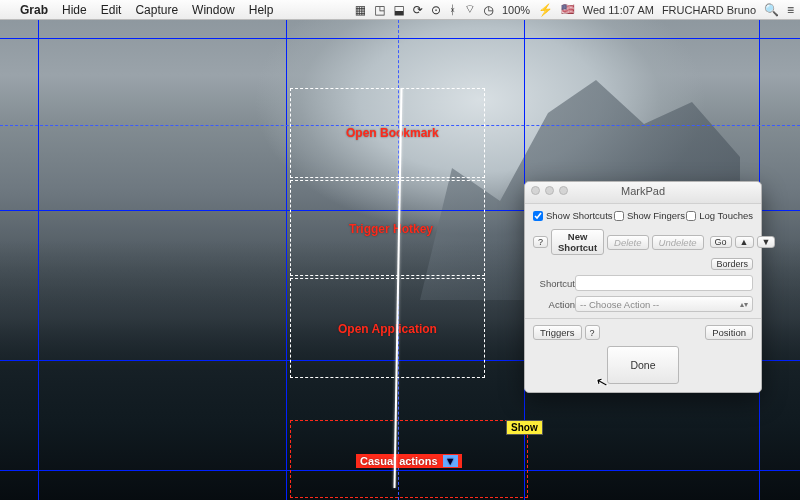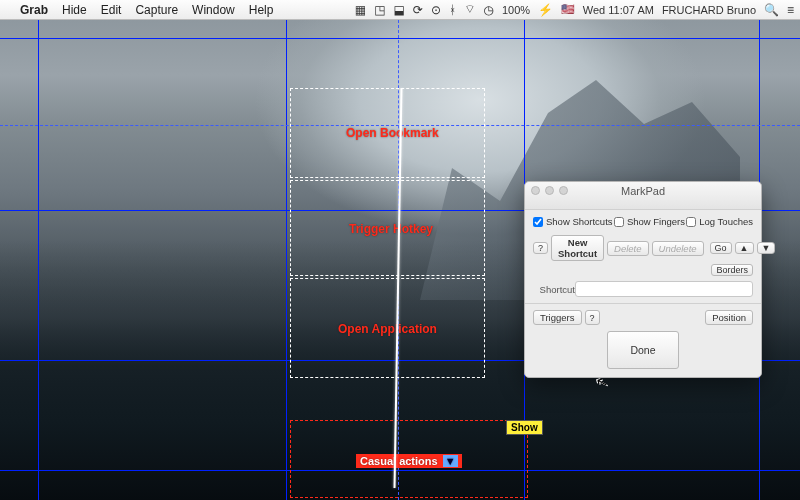--- a/index.html
+++ b/index.html
@@ -104,21 +104,21 @@
       background: #ececec;
       border: 1px solid #b5b5b5;
       border-radius: 5px;
       box-shadow: 0 8px 24px rgba(0,0,0,0.45);
       font-size: 10px;
       color: #333;
       z-index: 40;
     }
     .mp-title {
       position: relative;
-      height: 28px;
+      height: 22px;
       border-bottom: 1px solid #d0d0d0;
       background: linear-gradient(#f7f7f7,#e4e4e4);
       border-radius: 5px 5px 0 0;
       text-align: center;
       line-height: 18px;
       font-size: 11px;
       color: #555;
     }
     .traffic { position: absolute; left: 6px; top: 4px; display: flex; gap: 5px; }
     .tl { width: 9px; height: 9px; border-radius: 50%; background: #d4d4d4; border: 0.5px solid #b8b8b8; }
@@ -269,20 +269,27 @@
       <button class="mp-btn small">▲</button>
       <button class="mp-btn small">▼</button>
     </div>
     <div class="mp-row" style="justify-content:flex-end;margin-top:-2px;">
       <button class="mp-btn small">Borders</button>
     </div>
     <div class="mp-row">
       <span class="mp-label">Shortcut</span>
       <input class="mp-input" style="">
     </div>
+    <div class="mp-row">
+      <span class="mp-label">Action</span>
+      <div class="mp-sel">
+        <span>-- Choose Action --</span>
+        <span style="color:#777;font-size:8px">▴▾</span>
+      </div>
+    </div>
     <div class="mp-divider"></div>
     <div class="mp-bottom">
       <div style="display:flex;gap:3px">
         <button class="mp-btn">Triggers</button>
         <button class="mp-btn small">?</button>
       </div>
       <button class="mp-btn">Position</button>
     </div>
     <div class="mp-done">
       <button class="mp-btn">Done</button>

